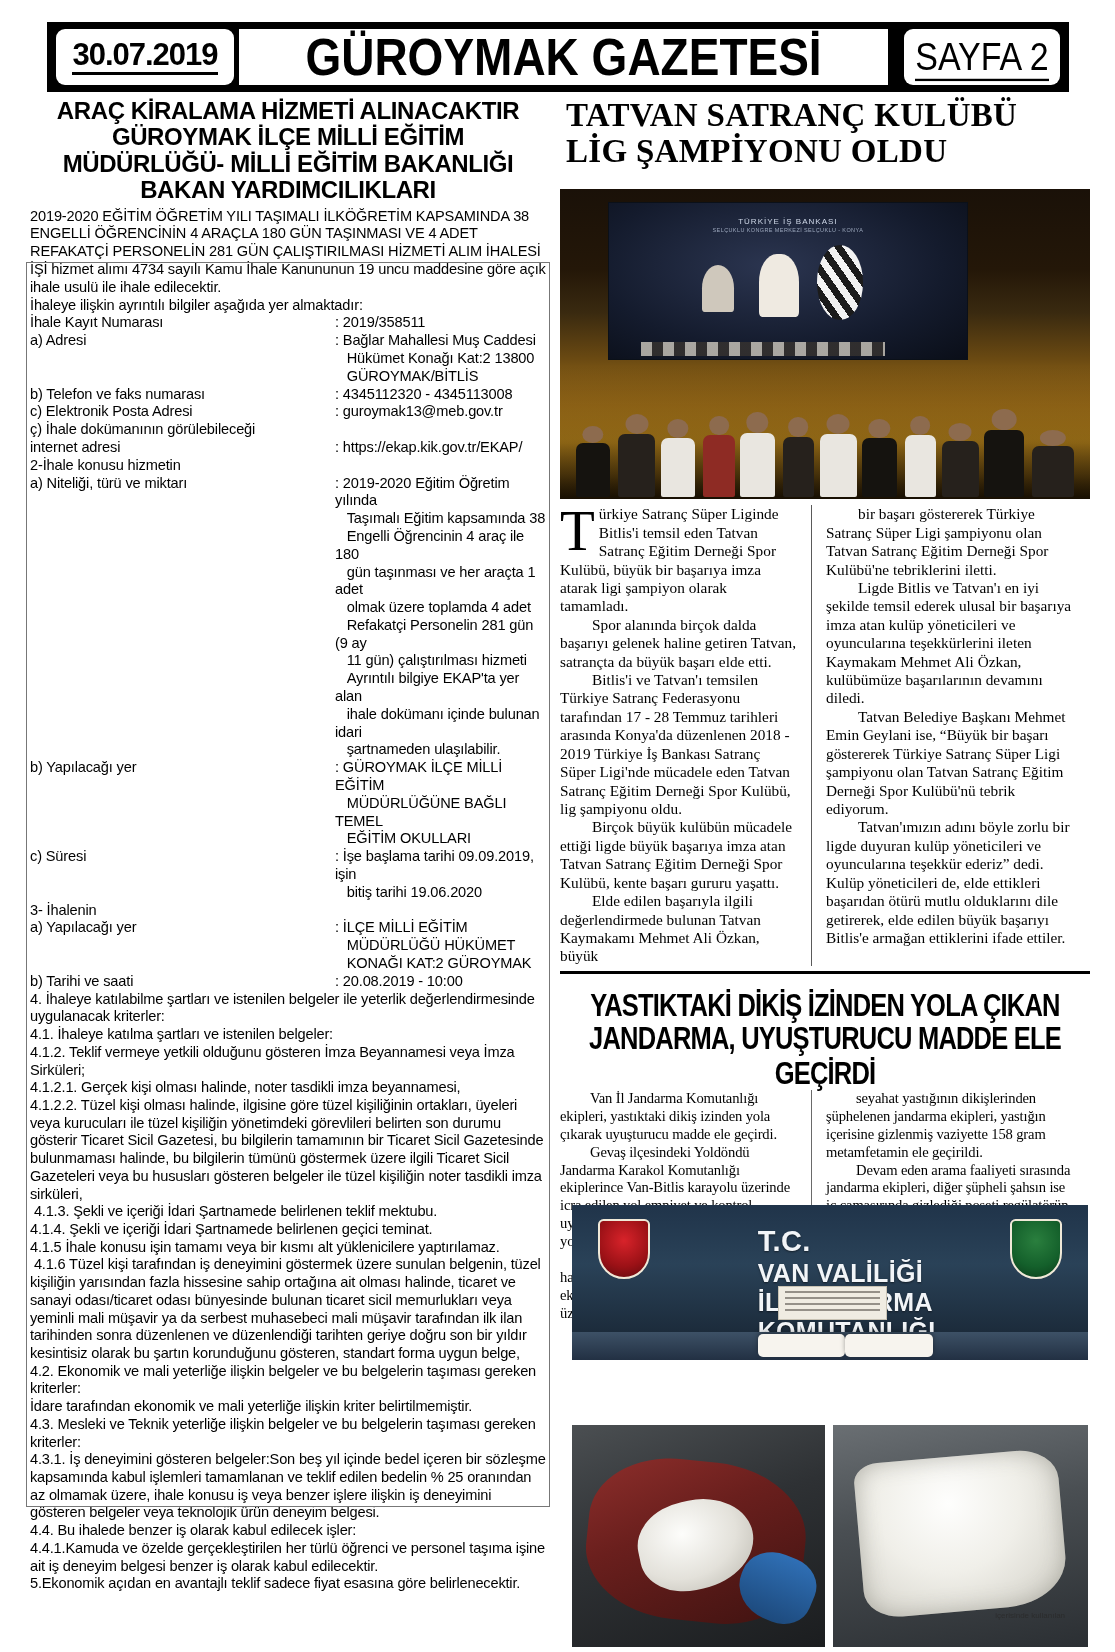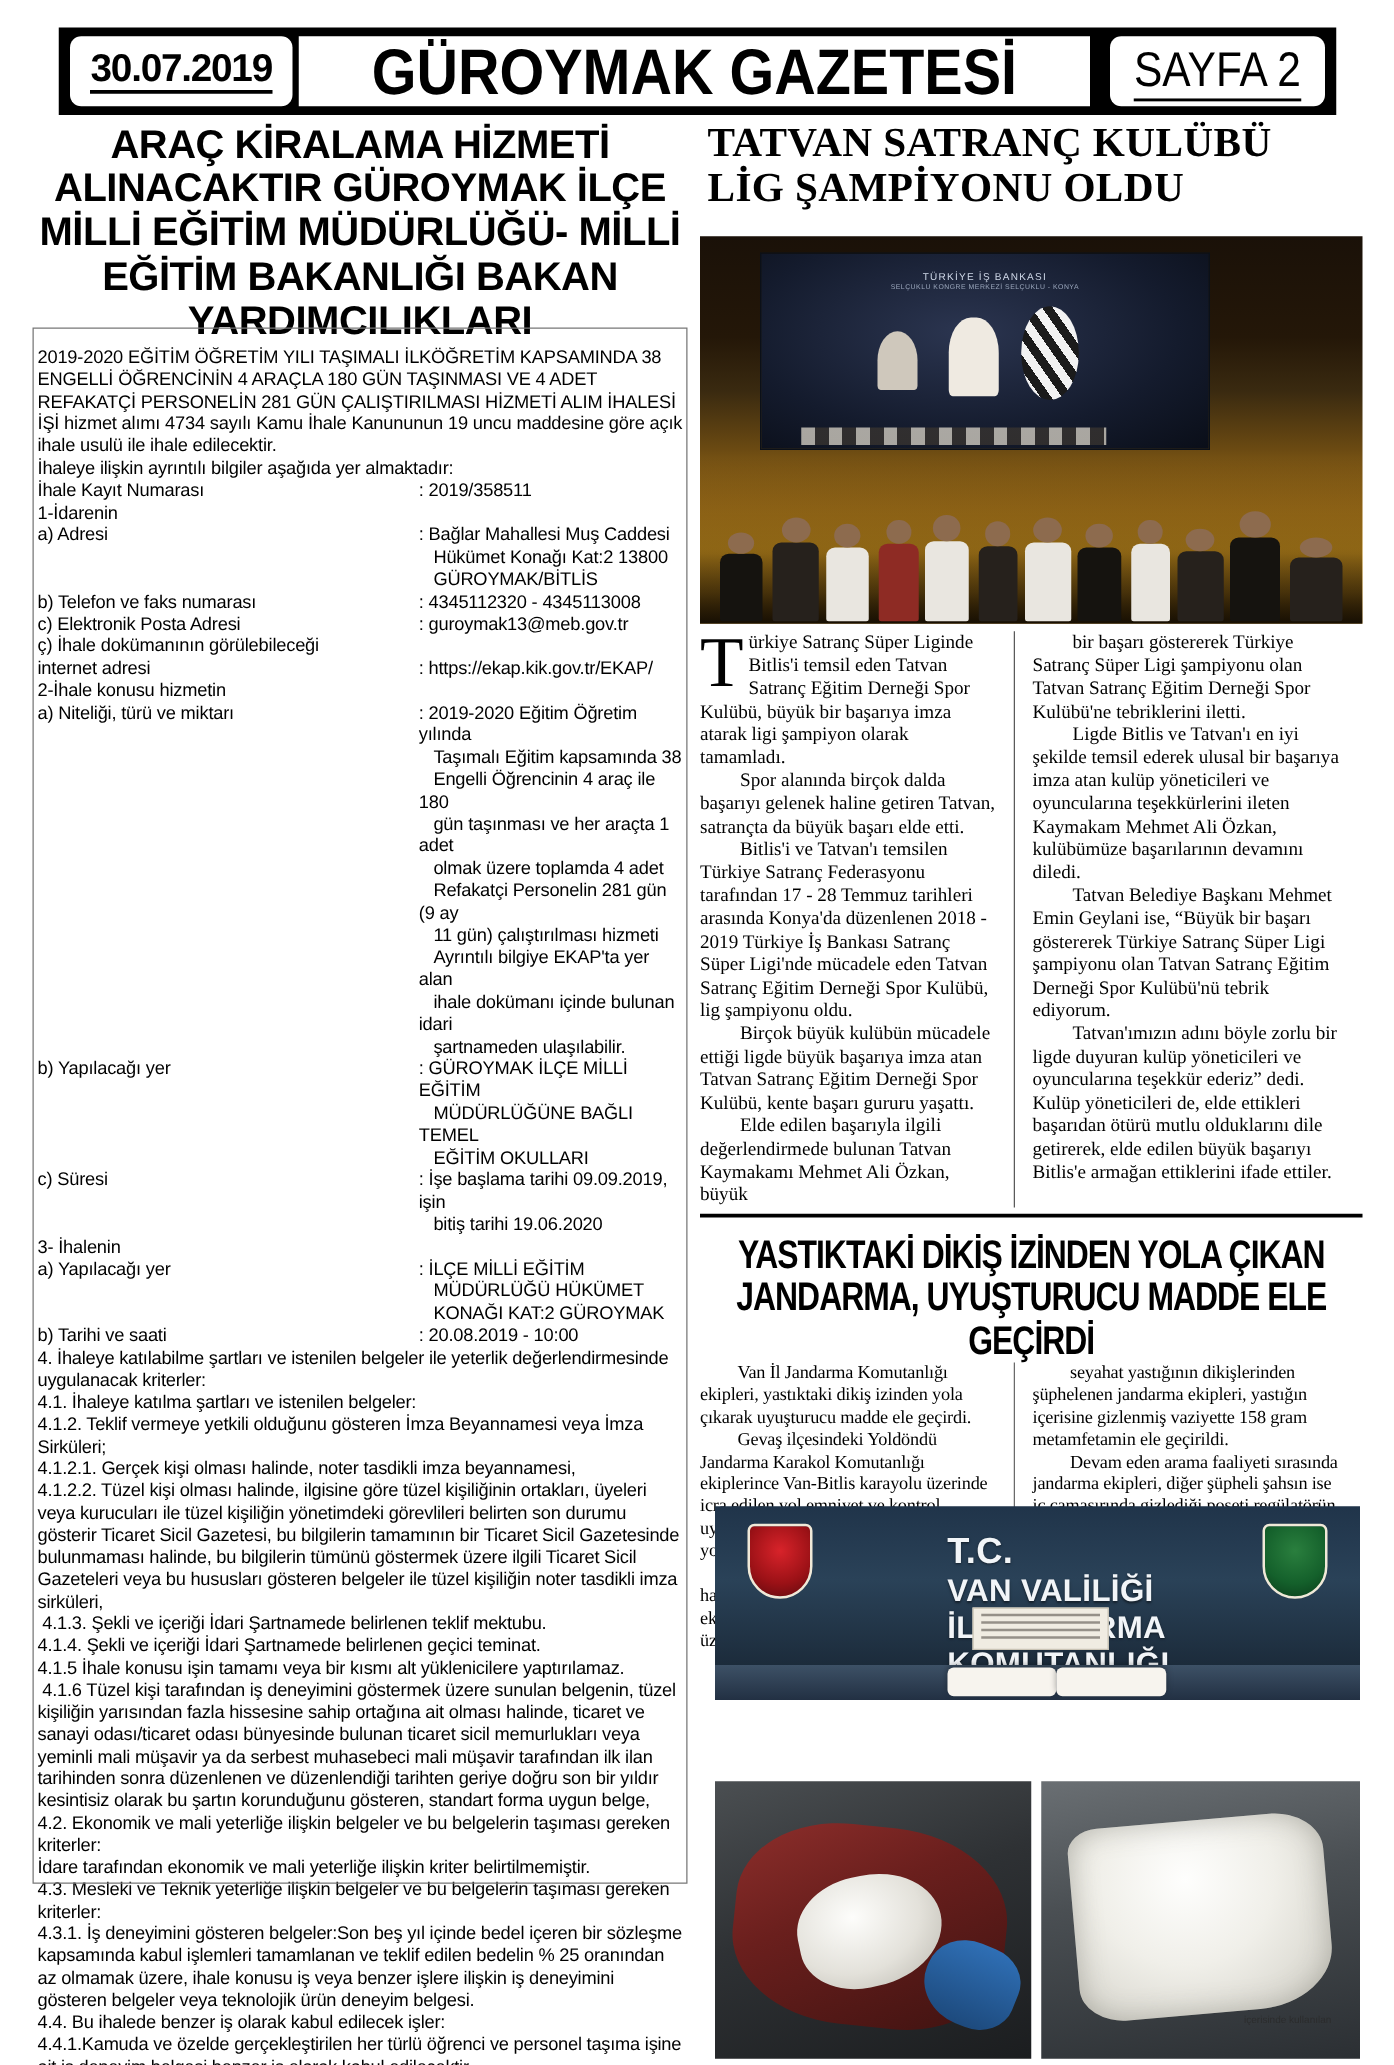--- a/index.html
+++ b/index.html
@@ -50,21 +50,21 @@
   }
   .paper-title-box .txt {
     font-family: "Liberation Sans", sans-serif;
     font-weight: bold;
     font-size: 46px;
     letter-spacing: 0px;
     white-space: nowrap;
     transform: scaleY(1.12);
   }
   .page-box {
-    width: 172px; height: 56px;
+    width: 156px; height: 56px;
     background: #fff;
     border-radius: 9px;
     margin-left: 16px;
     display: flex; align-items: center; justify-content: center;
     flex: none;
   }
   .page-box .txt {
     font-family: "Liberation Sans", sans-serif;
     font-weight: normal;
     font-size: 34px;
@@ -77,21 +77,21 @@
   
   .left-col {
     position: absolute;
     left: 28px; top: 98px;
     width: 520px;
     height: 1546px;
   }
   .ad-headline {
     text-align: center;
     font-weight: bold;
-    font-size: 32px;
+    font-size: 24px;
     line-height: 1.1;
     letter-spacing: -0.4px;
     margin: 0 0 4px 0;
     padding: 0 2px;
   }
   .ad-lead {
     font-size: 14.6px;
     line-height: 1.22;
     text-align: left;
     letter-spacing: -0.15px;
@@ -376,21 +376,20 @@
   <h1 class="ad-headline">ARAÇ KİRALAMA HİZMETİ ALINACAKTIR GÜROYMAK İLÇE MİLLİ EĞİTİM MÜDÜRLÜĞÜ- MİLLİ EĞİTİM BAKANLIĞI BAKAN YARDIMCILIKLARI</h1>
 
   <div class="ad-lead">2019-2020 EĞİTİM ÖĞRETİM YILI TAŞIMALI İLKÖĞRETİM KAPSAMINDA 38 ENGELLİ ÖĞRENCİNİN 4 ARAÇLA 180 GÜN TAŞINMASI VE 4 ADET REFAKATÇİ PERSONELİN 281 GÜN ÇALIŞTIRILMASI HİZMETİ ALIM İHALESİ İŞİ hizmet alımı 4734 sayılı Kamu İhale Kanununun 19 uncu maddesine göre açık ihale usulü ile ihale edilecektir.</div>
   <div class="ad-lead"> İhaleye ilişkin ayrıntılı bilgiler aşağıda yer almaktadır:</div>
 
   <div class="kv-wrap" id="kv-wrap">
       <div class="kv-row">
         <div class="kv-label">İhale Kayıt Numarası</div>
         <div class="kv-val">: 2019/358511</div>
       </div>
-      <div class="plain-line">1-İdarenin</div>
       <div class="kv-row">
         <div class="kv-label">a) Adresi</div>
         <div class="kv-val">: Bağlar Mahallesi Muş Caddesi
    Hükümet Konağı Kat:2 13800
    GÜROYMAK/BİTLİS</div>
       </div>
       <div class="kv-row">
         <div class="kv-label">b) Telefon ve faks numarası</div>
         <div class="kv-val">: 4345112320 - 4345113008</div>
       </div>

